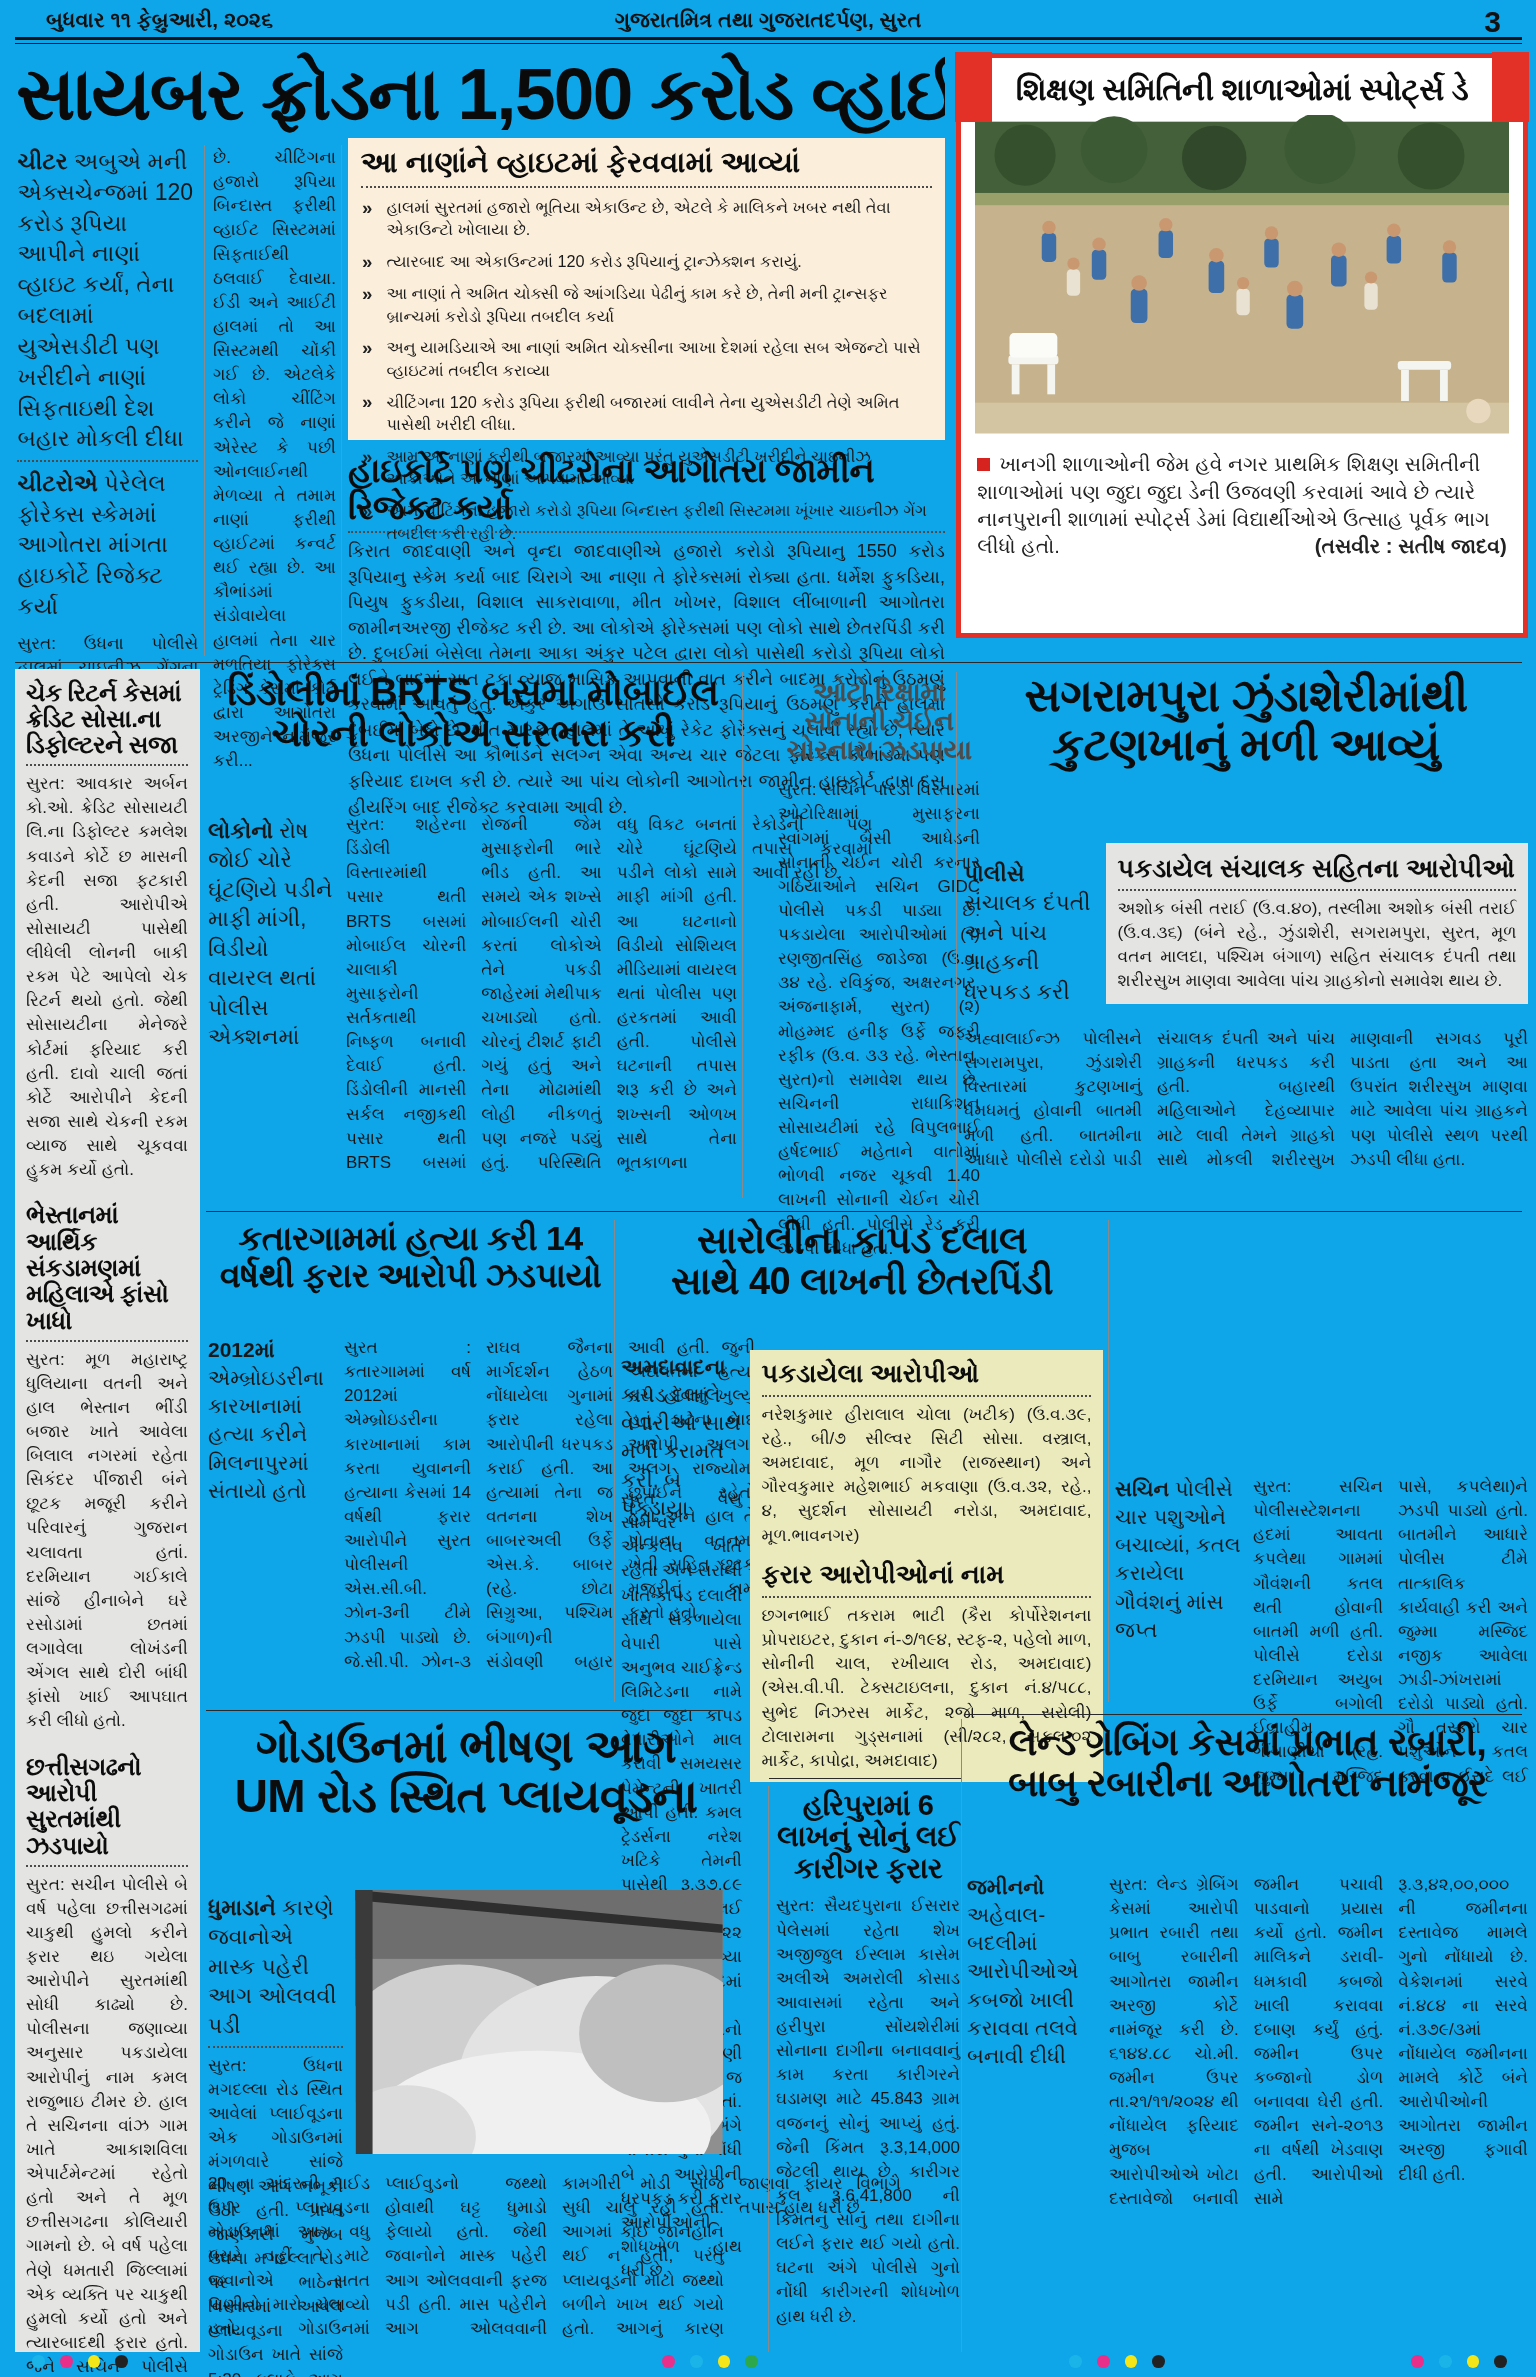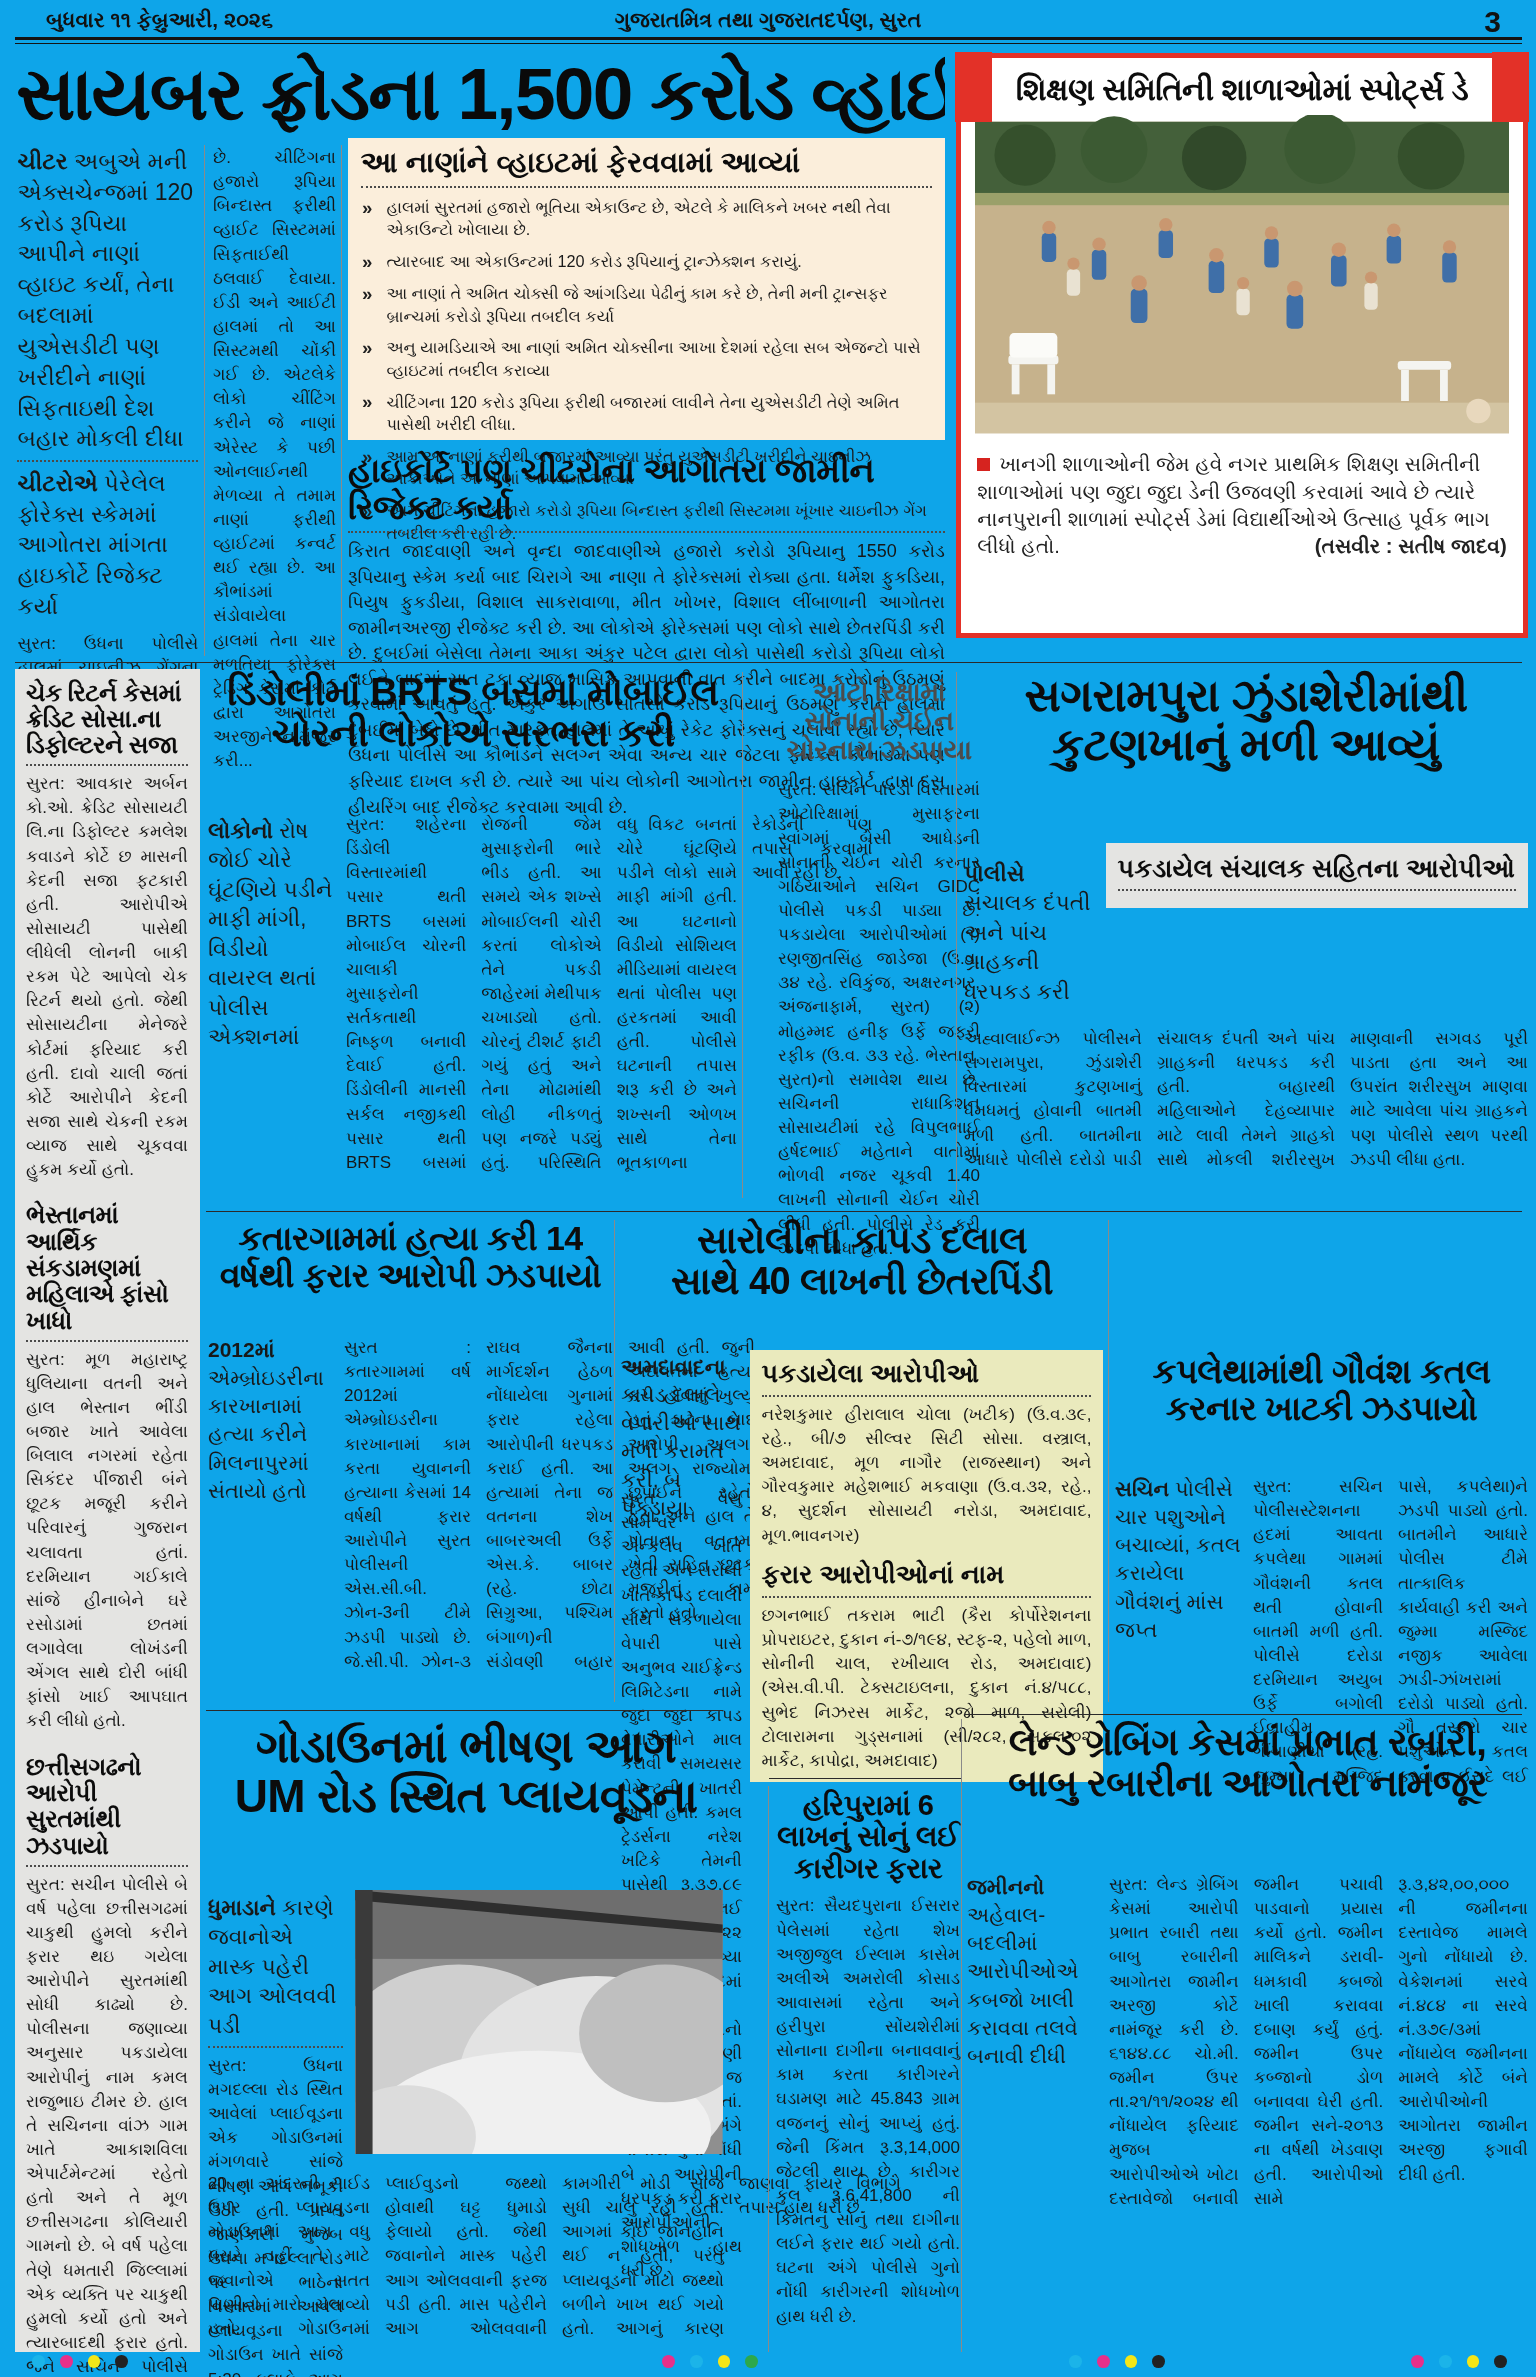--- a/index.html
+++ b/index.html
@@ -188,20 +188,21 @@
   <div class="abs" style="left:964px;top:672px;width:564px;">
     <div class="hl" style="font-size:45px;text-align:center;">
       <div>સગરામપુરા ઝુંડાશેરીમાંથી</div>
         <div>કુટણખાનું મળી આવ્યું</div>
     </div>
   </div>
   <div class="abs lede" style="left:964px;top:859px;width:132px;font-size:22px;"><b>પોલીસે</b><span> સંચાલક દંપતી અને પાંચ ગ્રાહકની ધરપકડ કરી</span></div>
   <div class="abs graybox" style="left:1106px;top:843px;width:422px;box-sizing:border-box;">
     <div class="boxtitle">પકડાયેલ સંચાલક સહિતના આરોપીઓ</div>
     <div class="dotted"></div>
+    <p class="bd" style="margin:0;">અશોક બંસી તરાઈ (ઉ.વ.૪૦), તસ્લીમા અશોક બંસી તરાઈ (ઉ.વ.૩૬) (બંને રહે., ઝુંડાશેરી, સગરામપુરા, સુરત, મૂળ વતન માલદા, પશ્ચિમ બંગાળ) સહિત સંચાલક દંપતી તથા શરીરસુખ માણવા આવેલા પાંચ ગ્રાહકોનો સમાવેશ થાય છે.</p>
   </div>
   <div class="abs bd cols3" style="left:964px;top:1027px;width:564px;height:171px;">અહ્વાલાઈન્ઝ પોલીસને સગરામપુરા, ઝુંડાશેરી વિસ્તારમાં કુટણખાનું ધમધમતું હોવાની બાતમી મળી હતી. બાતમીના આધારે પોલીસે દરોડો પાડી સંચાલક દંપતી અને પાંચ ગ્રાહકની ધરપકડ કરી હતી. બહારથી મહિલાઓને દેહવ્યાપાર માટે લાવી તેમને ગ્રાહકો સાથે મોકલી શરીરસુખ માણવાની સગવડ પૂરી પાડતા હતા અને આ ઉપરાંત શરીરસુખ માણવા માટે આવેલા પાંચ ગ્રાહકને પણ પોલીસે સ્થળ પરથી ઝડપી લીધા હતા.</div>
 
   <div class="abs hline" style="left:206px;right:14.5px;top:1211px;"></div>
 
   <div class="abs" style="left:208px;top:1220px;width:405px;">
     <div class="hl" style="font-size:34px;text-align:center;">
       <div>કતારગામમાં હત્યા કરી 14</div>
         <div>વર્ષથી ફરાર આરોપી ઝડપાયો</div>
     </div>
@@ -223,26 +224,20 @@
     <div class="dotted"></div>
     <p class="bd" style="margin:0;">નરેશકુમાર હીરાલાલ ચોલા (ખટીક) (ઉ.વ.૩૯, રહે., બી/૭ સીલ્વર સિટી સોસા. વસ્ત્રાલ, અમદાવાદ, મૂળ નાગૌર (રાજસ્થાન) અને ગૌરવકુમાર મહેશભાઈ મકવાણા (ઉ.વ.૩૨, રહે., ૪, સુદર્શન સોસાયટી નરોડા, અમદાવાદ, મૂળ.ભાવનગર)</p>
     <div class="boxtitle" style="margin-top:12.8px;">ફરાર આરોપીઓનાં નામ</div>
     <div class="dotted"></div>
     <p class="bd" style="margin:0;">છગનભાઈ તકરામ ભાટી (કૈરા કોર્પોરેશનના પ્રોપરાઇટર, દુકાન નં-૭/૧૯૪, સ્ટફ-૨, પહેલો માળ, સોનીની ચાલ, રખીયાલ રોડ, અમદાવાદ) (એસ.વી.પી. ટેક્સટાઇલના, દુકાન નં.૪/૫૮૮, સુભેદ નિઝરસ માર્કેટ, ૨જો માળ, સરોલી) ટોલારામના ગુડ્સનામાં (સી/૨૮૨, સફલ-૦૨ માર્કેટ, કાપોદ્રા, અમદાવાદ)</p>
   </div>
   <div class="abs bd" style="left:621px;top:1487px;width:121px;height:848px;">સુરત: વેસુ સોમેશ્વર એન્કલેવ ખાતે રહેતા અને સરોલી ખાતે કાપડ દલાલી સાથે સંકળાયેલા વેપારી પાસે અનુભવ ચાઈફ્રેન્ડ લિમિટેડના નામે જુદા જુદા કાપડ વેપારીઓને માલ કરાવી સમયસર પેમેન્ટની ખાતરી આપી હતી. કમલ ટ્રેડર્સના નરેશ ખટિકે તેમની પાસેથી રૂ.૩૭.૮૯ લાખનો માલ લઈ માત્ર રૂ.૩.૧૩.૨૨ લાખ ચૂકવ્યા હતા. બાદમાં આરોપીઓ રૂ.૫.૦૪ લાખનો માલ લઈ ચૂકવણી કર્યા વગર જ નાસી ગયા હતાં. છેતરપિંડી અંગે પોલીસે ગુનો નોંધી બે આરોપીની ધરપકડ કરી ફરાર આરોપીઓની શોધખોળ હાથ ધરી છે.</div>
 
   <div class="abs vline" style="left:1108px;top:1220px;height:482px;"></div>
 
-  <div class="abs" style="left:1115px;top:1353px;width:413px;">
-    <div class="hl" style="font-size:34px;text-align:center;">
-      <div>કપલેથામાંથી ગૌવંશ કતલ</div>
-        <div>કરનાર ખાટકી ઝડપાયો</div>
-    </div>
-  </div>
   <div class="abs lede" style="left:1115px;top:1475px;width:127px;font-size:21px;"><b>સચિન</b><span> પોલીસે ચાર પશુઓને બચાવ્યાં, કતલ કરાયેલા ગૌવંશનું માંસ જપ્ત</span></div>
   <div class="abs bd cols2" style="left:1253px;top:1475px;width:275px;height:325px;">સુરત: સચિન પોલીસસ્ટેશનના હદમાં આવતા કપલેથા ગામમાં ગૌવંશની કતલ થતી હોવાની બાતમી મળી હતી. પોલીસે દરોડા દરમિયાન અયુબ ઉર્ફે બગોલી ઈબ્રાહીમ ગીંગાણીયા (રહે. જુમ્મા મસ્જિદ પાસે, કપલેથા)ને ઝડપી પાડ્યો હતો. બાતમીને આધારે પોલીસ ટીમે તાત્કાલિક કાર્યવાહી કરી અને જુમ્મા મસ્જિદ નજીક આવેલા ઝાડી-ઝાંખરામાં દરોડો પાડ્યો હતો. ગૌ તસ્કરો ચાર પશુઓને કતલ કરવાના ઈરાદે લઈ ગયા હતા. કતલ કરાયેલા ગૌવંશનું માંસ તથા સાધનો પોલીસે જપ્ત કર્યાં હતો. પોલીસે આ ગુનામાં આરોપીને મદદગારી કરનાર એક અજાણ્યા ઈસમને વોન્ટેડ જાહેર કરી તેની શોધખોળ શરૂ કરી છે.</div>
 
   <div class="abs hline" style="left:206px;width:517px;top:1710px;"></div>
   <div class="abs hline" style="left:964px;right:14.5px;top:1714px;"></div>
   <div class="abs hline" style="left:769px;width:192px;top:1778px;"></div>
 
   <div class="abs" style="left:208px;top:1722px;width:516px;">
     <div class="hl" style="font-size:46px;text-align:center;">
       <div>ગોડાઉનમાં ભીષણ આગ</div>

